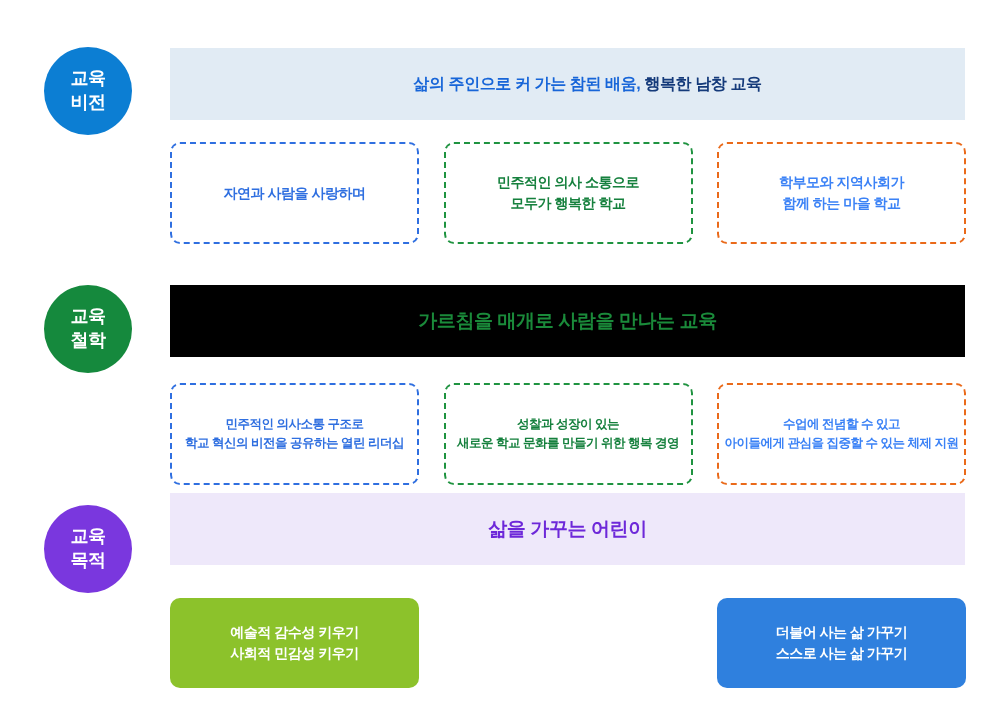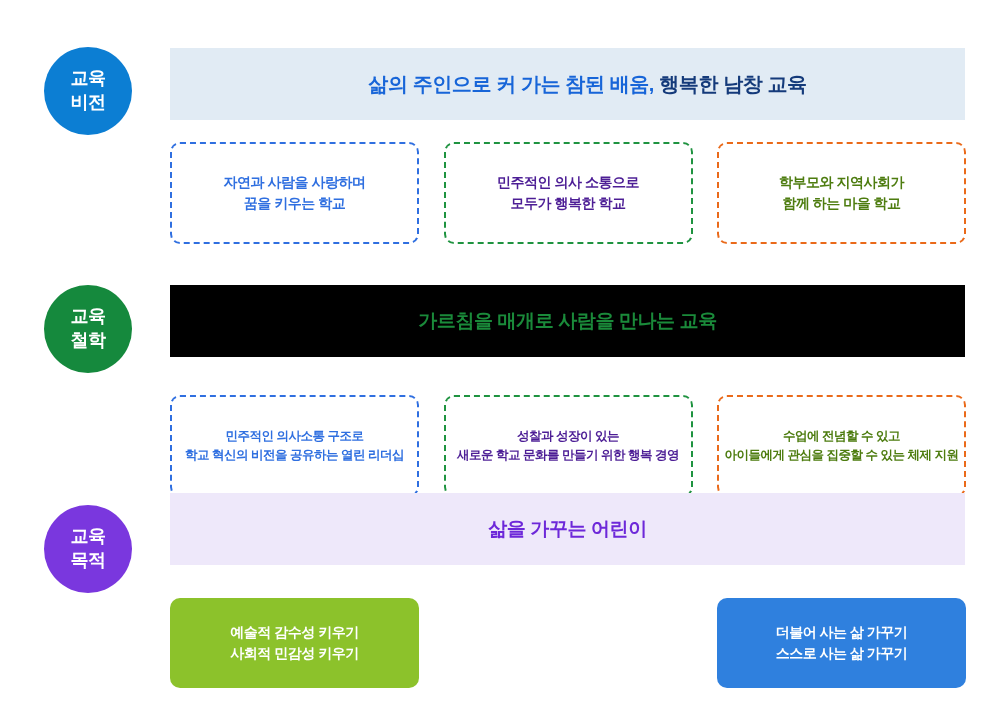--- a/index.html
+++ b/index.html
@@ -65,21 +65,21 @@
     align-items: center;
     justify-content: center;
     text-align: center;
     font-weight: bold;
     letter-spacing: -0.4px;
     box-sizing: border-box;
   }
   .banner-vision {
     top: 20px;
     background: #e1ebf4;
-    font-size: 20px;
+    font-size: 16px;
     padding-left: 40px;
   }
   .banner-philosophy {
     top: 17px;
     background: #000000;
     font-size: 19px;
     color: #1a8a3a;
   }
   .banner-purpose {
     top: 5px;
@@ -92,21 +92,21 @@
 
   
   .card-row {
     position: absolute;
     left: 170px;
     width: 796px;
     display: flex;
     justify-content: space-between;
   }
   .section-vision     .card-row { top: 114px; }
-  .section-philosophy .card-row { top: 127px; }
+  .section-philosophy .card-row { top: 115px; }
 
   .card-dashed {
     width: 249px;
     height: 102px;
     border-radius: 10px;
     border-width: 2px;
     border-style: dashed;
     box-sizing: border-box;
     display: flex;
     align-items: center;
@@ -114,22 +114,22 @@
     text-align: center;
     font-weight: bold;
     line-height: 1.5;
     letter-spacing: -0.5px;
     background: #ffffff;
   }
   .section-vision .card-dashed { font-size: 14px; }
   .section-philosophy .card-dashed { font-size: 12.5px; }
 
   .c-blue   { border-color: #2f6fe0; color: #2f6fe0; }
-  .c-green  { border-color: #1f9340; color: #4c1d95; }
-  .c-orange { border-color: #ea6a1a; color: #4d7c0f; }
+  .c-green  { border-color: #1f9340; color: #15803d; }
+  .c-orange { border-color: #ea6a1a; color: #3b82f6; }
 
   
   .card-row-solid {
     position: absolute;
     left: 170px;
     top: 110px;
     width: 796px;
     display: flex;
     justify-content: space-between;
   }
@@ -170,21 +170,20 @@
       <div>
         <span class="t-blue">삶의 주인으로 커 가는 참된 배움,</span>
         <span class="t-navy">행복한 남창 교육</span>
       </div>
     </div>
 
     <div class="card-row">
       <div class="card-dashed c-blue">
         <div>
           <span class="line">자연과 사람을 사랑하며</span>
-          <span class="line">꿈을 키우는 학교</span>
         </div>
       </div>
       <div class="card-dashed c-green">
         <div>
           <span class="line">민주적인 의사 소통으로</span>
           <span class="line">모두가 행복한 학교</span>
         </div>
       </div>
       <div class="card-dashed c-orange">
         <div>

